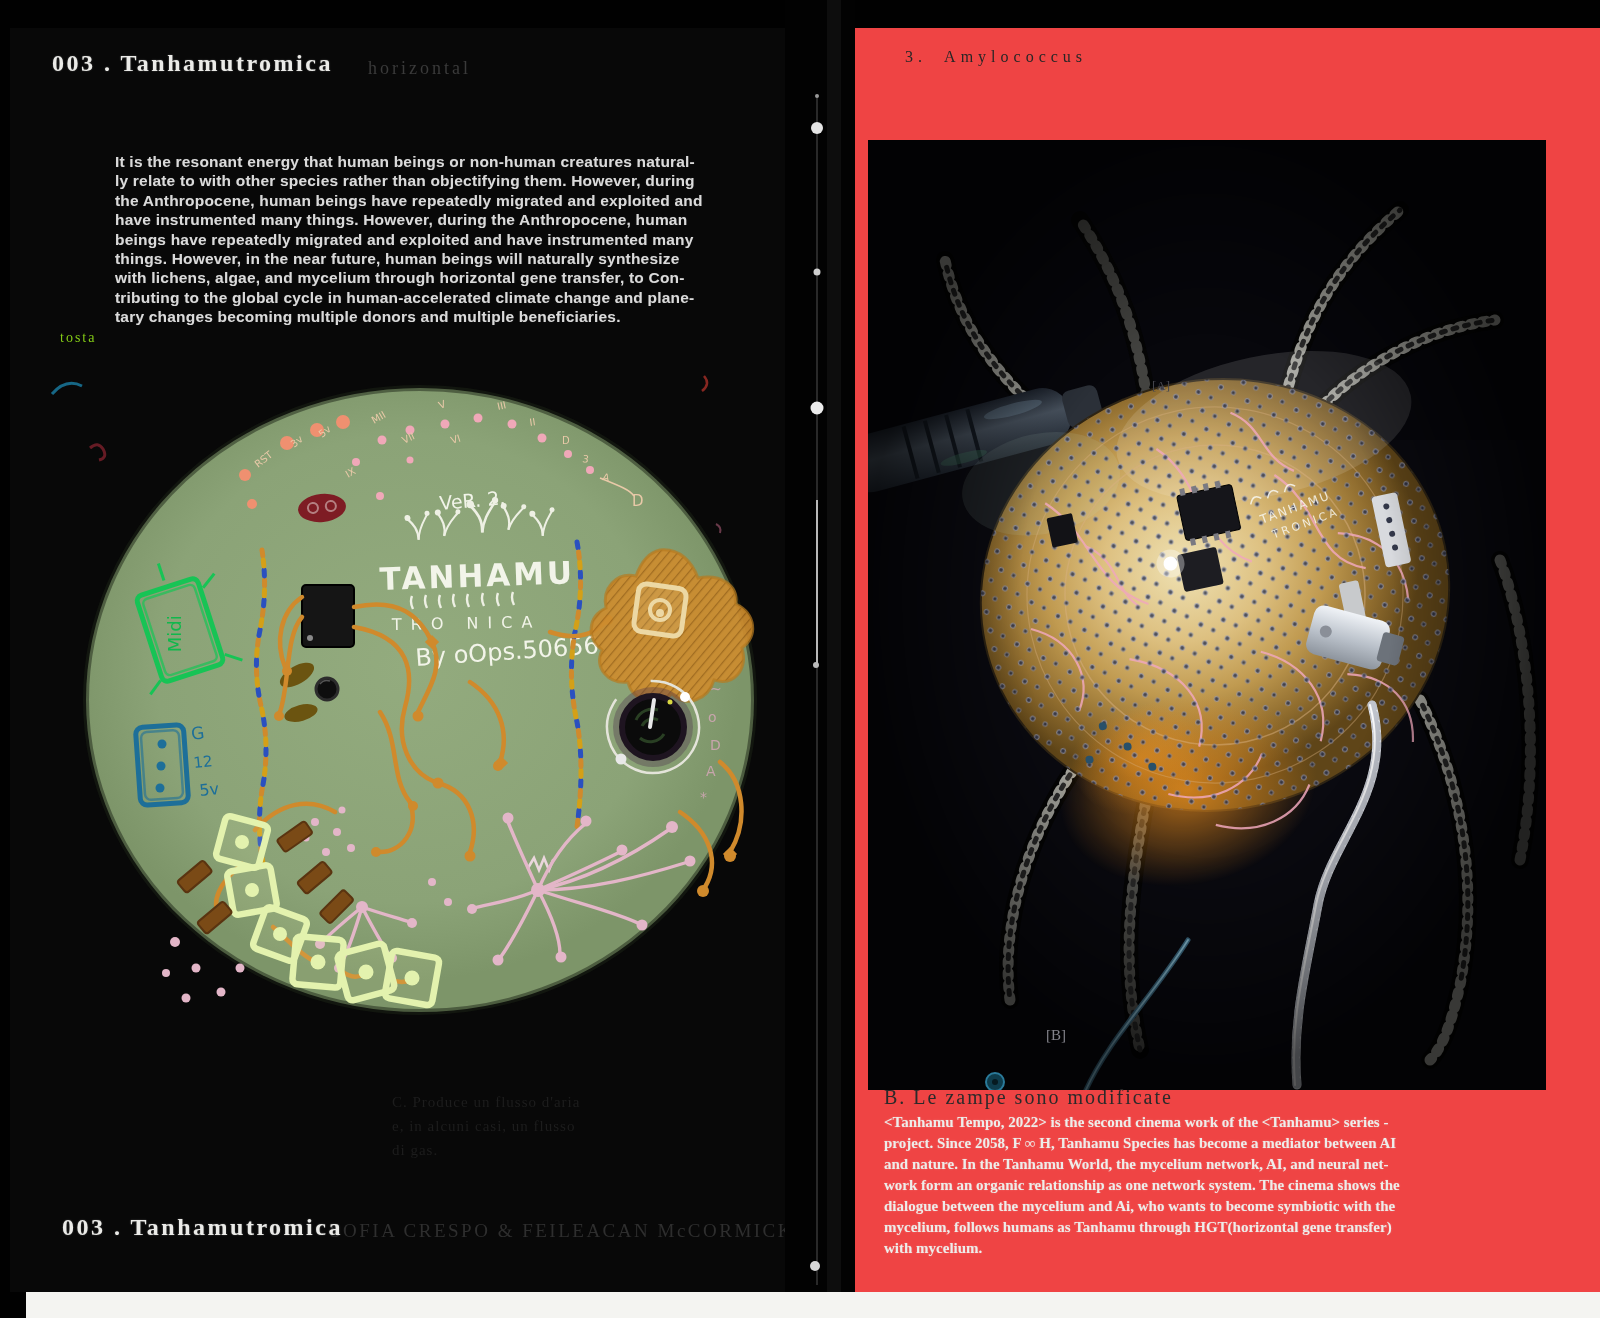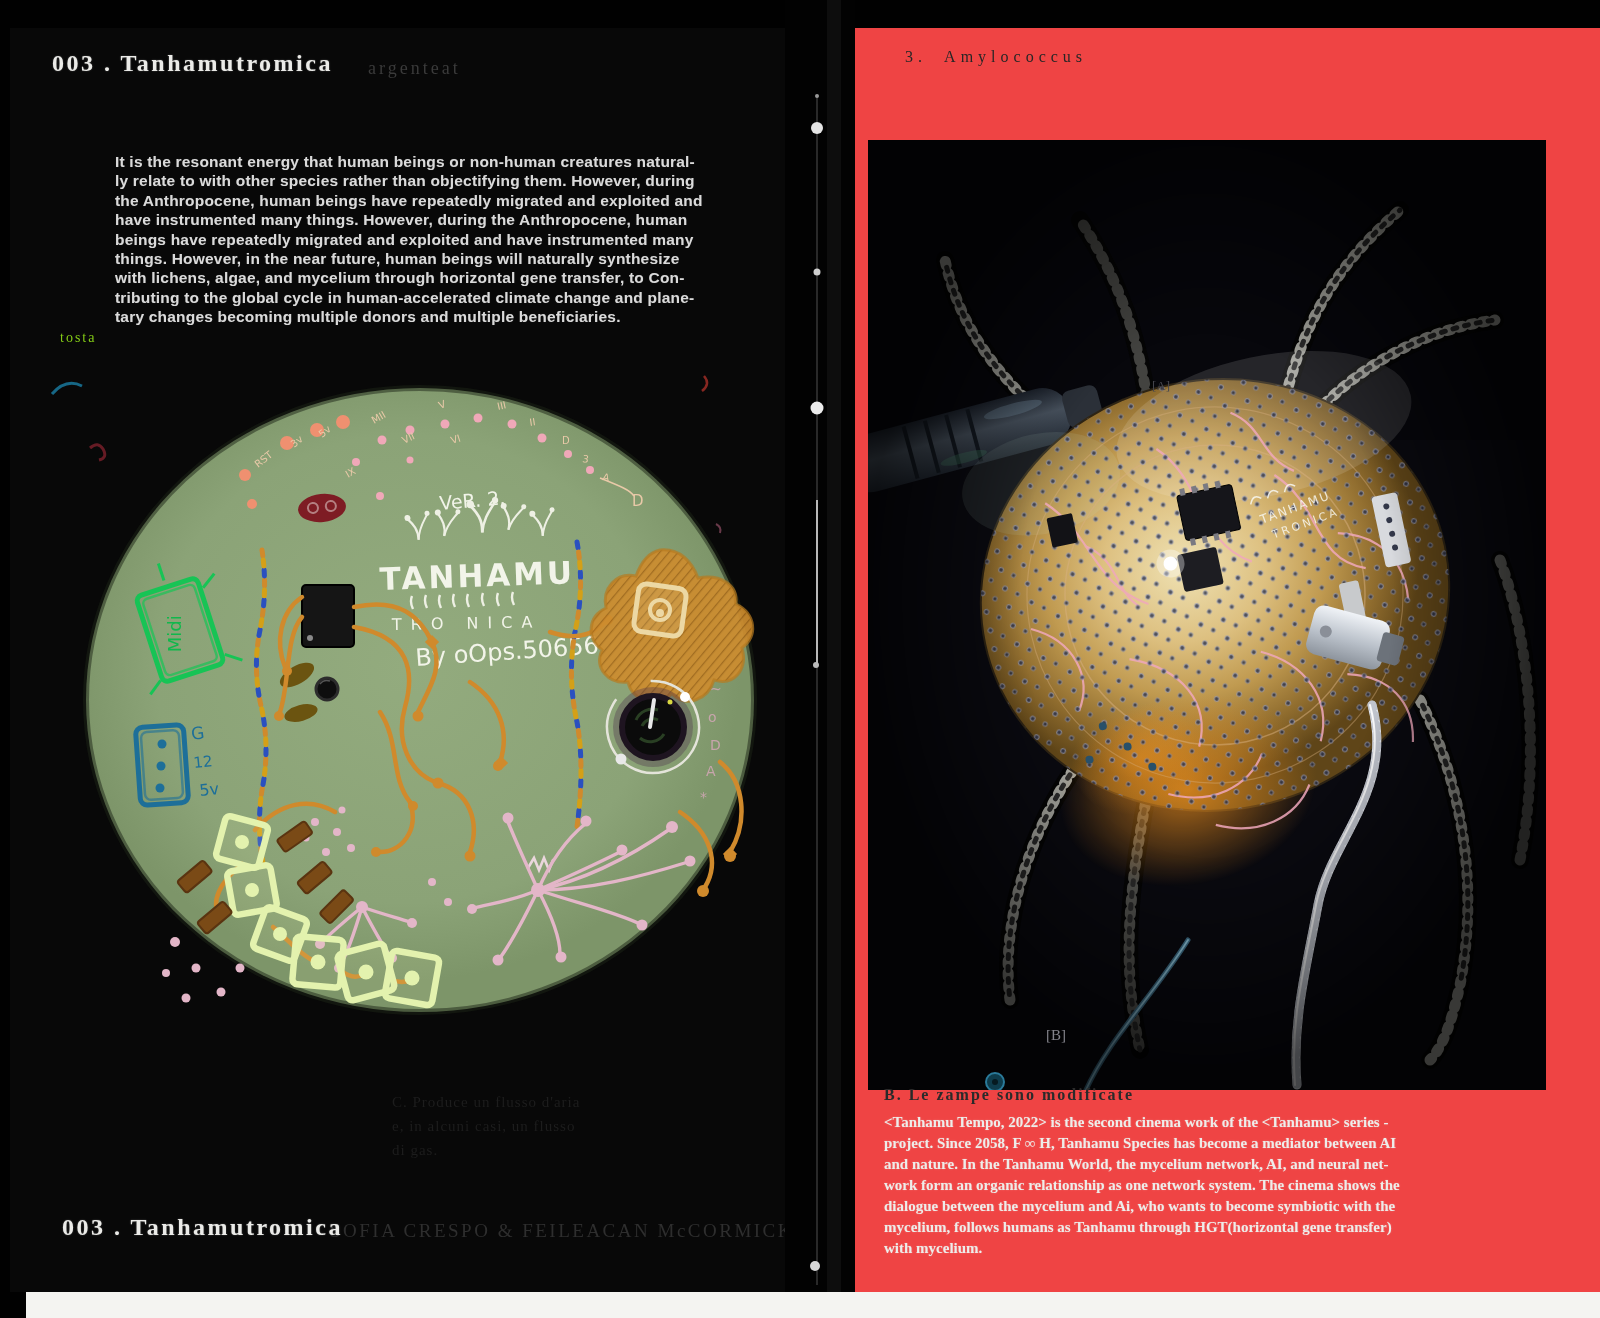--- a/index.html
+++ b/index.html
@@ -26,21 +26,21 @@
   svg{display:block;}
   .hand{font-family:"DejaVu Sans",sans-serif;}
 </style>
 </head>
 <body>
 
 <div class="canvas">
 
   <div class="page page-left">
 
-    <div class="ghost" style="left:358px;top:30px;font-size:18px;letter-spacing:3px;color:#3a3a3a;">argenteat</div>
+    <div class="ghost" style="left:358px;top:30px;font-size:18px;letter-spacing:3px;color:#3a3a3a;">horizontal</div>
     <h1 class="page-title" style="left:42px;top:22px;">003 . Tanhamutromica</h1>
 
     <div class="body-text">It is the resonant energy that human beings or non-human creatures natural-
 ly relate to with other species rather than objectifying them. However, during
 the Anthropocene, human beings have repeatedly migrated and exploited and
 have instrumented many things. However, during the Anthropocene, human
 beings have repeatedly migrated and exploited and have instrumented many
 things. However, in the near future, human beings will naturally synthesize
 with lichens, algae, and mycelium through horizontal gene transfer, to Con-
 tributing to the global cycle in human-accelerated climate change and plane-
@@ -510,21 +510,21 @@
 
         <text x="284" y="250" font-size="13" fill="#46464e" font-family="Liberation Serif,serif">[A]</text>
         <text x="178" y="900" font-size="15" fill="#84848c" font-family="Liberation Serif,serif">[B]</text>
         <g>
           <circle cx="127" cy="942" r="9" fill="#0e3c4c" stroke="#2a7a9a" stroke-width="2"></circle>
           <circle cx="127" cy="942" r="3" fill="#061a20"></circle>
         </g>
       </svg>
     </div>
 
-    <div class="ghost" style="left:29px;top:1058px;font-size:16px;letter-spacing:2px;color:#2a2a2a;font-weight:bold;">B. Le zampe sono modificate</div>
+    <div class="ghost" style="left:29px;top:1058px;font-size:20px;letter-spacing:2px;color:#2a2a2a;">B. Le zampe sono modificate</div>
 
     <div class="serif-caption bottom-caption">&lt;Tanhamu Tempo, 2022&gt; is the second cinema work of the &lt;Tanhamu&gt; series -
 project. Since 2058, F ∞ H, Tanhamu Species has become a mediator between AI
 and nature. In the Tanhamu World, the mycelium network, AI, and neural net-
 work form an organic relationship as one network system. The cinema shows the
 dialogue between the mycelium and Ai, who wants to become symbiotic with the
 mycelium, follows humans as Tanhamu through HGT(horizontal gene transfer)
 with mycelium.</div>
   </div>
 

